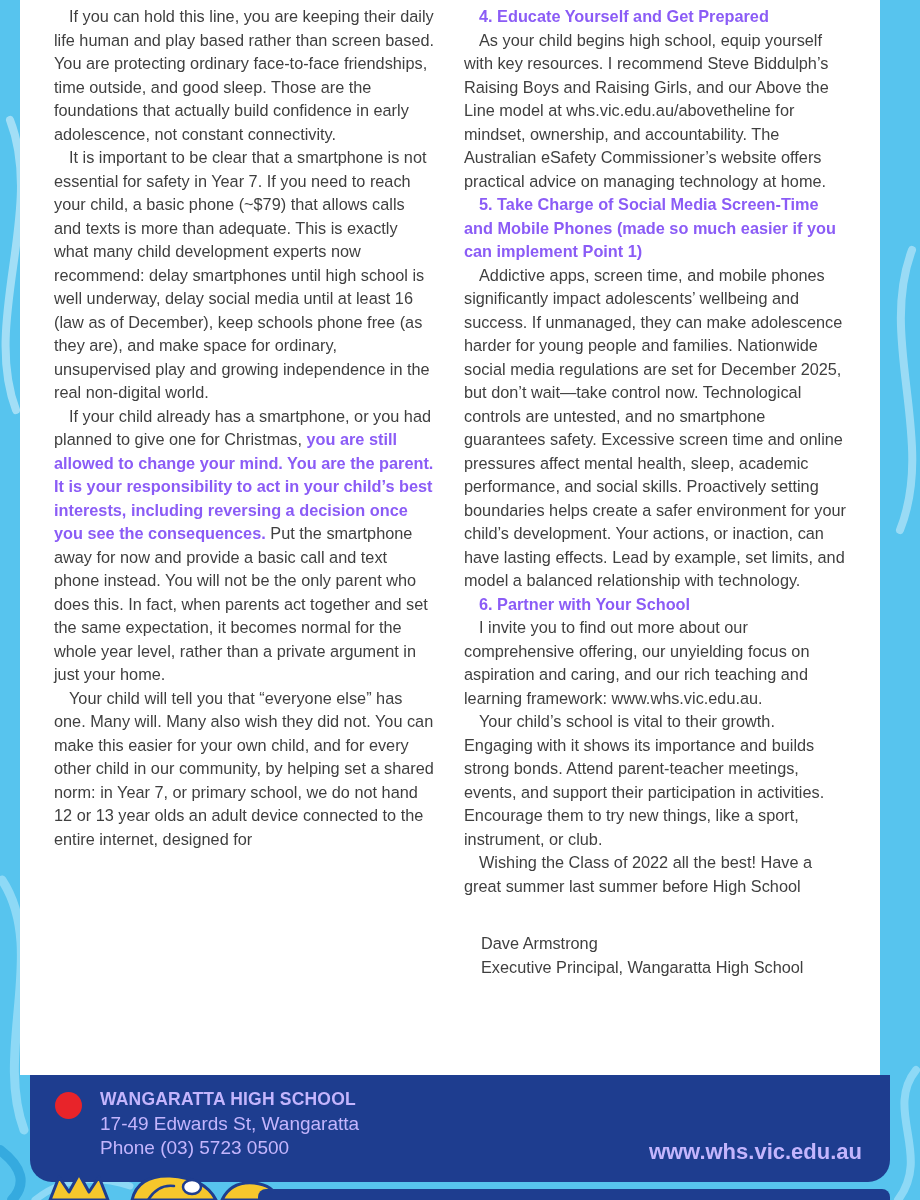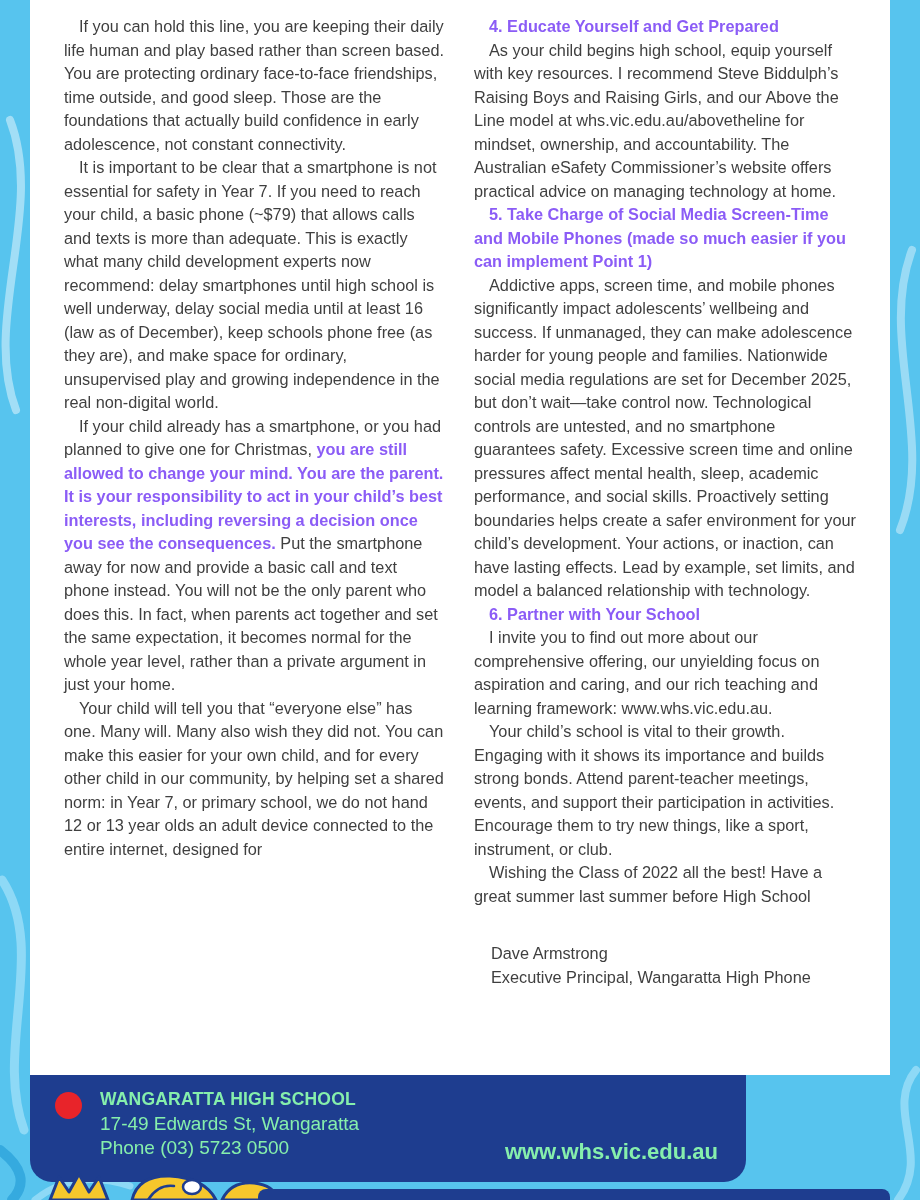--- a/index.html
+++ b/index.html
@@ -2,32 +2,32 @@
 <html><head>
 <meta charset="utf-8">
 <style>
   html,body{margin:0;padding:0;background:#57c4ee;}
   .page{
     position:relative;width:920px;height:1200px;overflow:hidden;
     background:#57c4ee;font-family:"Liberation Sans",sans-serif;
   }
   .deco{position:absolute;left:0;top:0;width:920px;height:1200px;pointer-events:none;}
   .content{
-    position:absolute;left:30px;top:0;width:860px;height:1075px;
+    position:absolute;left:20px;top:0;width:860px;height:1075px;
     background:#ffffff;box-sizing:border-box;
-    padding:15px 34px 0 34px;display:flex;gap:28px;overflow:hidden;
+    padding:5px 34px 0 34px;display:flex;gap:28px;overflow:hidden;
   }
   .col{flex:1 1 0;min-width:0;color:#3f3f3f;font-size:16.3px;line-height:23.5px;}
   .para{margin:0;text-indent:15px;}
   .para.heading{font-weight:bold;color:#141414;}
   .para strong{font-weight:bold;color:#8b5cf6;}
   .signature{margin-top:34px;padding-left:17px;}
   .banner{
-    position:absolute;left:30px;top:1075px;width:716px;height:107px;
-    background:#1e3d8f;border-radius:0 0 22px 22px;color:#86efac;
+    position:absolute;left:30px;top:1075px;width:860px;height:107px;
+    background:#1e3d8f;border-radius:0 0 22px 22px;color:#c4b5fd;
   }
   .dot{
     position:absolute;left:25px;top:17px;width:27px;height:27px;
     border-radius:50%;background:#e8242a;
   }
   .finfo{position:absolute;left:70px;top:11px;}
   .fname{font-weight:bold;font-size:17.5px;line-height:26px;letter-spacing:.2px;}
   .fline{font-size:19px;line-height:24px;}
   .fsite{position:absolute;right:28px;bottom:17px;font-weight:bold;font-size:22px;}
   .illus{position:absolute;left:40px;top:1172px;width:240px;height:28px;pointer-events:none;}
@@ -61,21 +61,21 @@
         <p class="para heading"><strong>4. Educate Yourself and Get Prepared</strong></p>
         <p class="para"><span>As your child begins high school, equip yourself with key resources. I recommend Steve Biddulph’s Raising Boys and Raising Girls, and our Above the Line model at whs.vic.edu.au/abovetheline for mindset, ownership, and accountability. The Australian eSafety Commissioner’s website offers practical advice on managing technology at home.</span></p>
         <p class="para heading"><strong>5. Take Charge of Social Media Screen-Time and Mobile Phones (made so much easier if you can implement Point 1)</strong></p>
         <p class="para"><span>Addictive apps, screen time, and mobile phones significantly impact adolescents’ wellbeing and success. If unmanaged, they can make adolescence harder for young people and families. Nationwide social media regulations are set for December 2025, but don’t wait—take control now. Technological controls are untested, and no smartphone guarantees safety. Excessive screen time and online pressures affect mental health, sleep, academic performance, and social skills. Proactively setting boundaries helps create a safer environment for your child’s development. Your actions, or inaction, can have lasting effects. Lead by example, set limits, and model a balanced relationship with technology.</span></p>
         <p class="para heading"><strong>6. Partner with Your School</strong></p>
         <p class="para"><span>I invite you to find out more about our comprehensive offering, our unyielding focus on aspiration and caring, and our rich teaching and learning framework: www.whs.vic.edu.au.</span></p>
         <p class="para"><span>Your child’s school is vital to their growth. Engaging with it shows its importance and builds strong bonds. Attend parent-teacher meetings, events, and support their participation in activities. Encourage them to try new things, like a sport, instrument, or club.</span></p>
         <p class="para"><span>Wishing the Class of 2022 all the best! Have a great summer last summer before High School</span></p>
         <div class="signature">
           <div>Dave Armstrong</div>
-          <div>Executive Principal, Wangaratta High Phone</div>
+          <div>Executive Principal, Wangaratta High School</div>
         </div>
       </div>
   </div>
 
   <div class="banner">
     <div class="dot"></div>
     <div class="finfo">
       <div class="fname">WANGARATTA HIGH SCHOOL</div>
       <div class="fline">17-49 Edwards St, Wangaratta</div>
       <div class="fline">Phone (03) 5723 0500</div>

